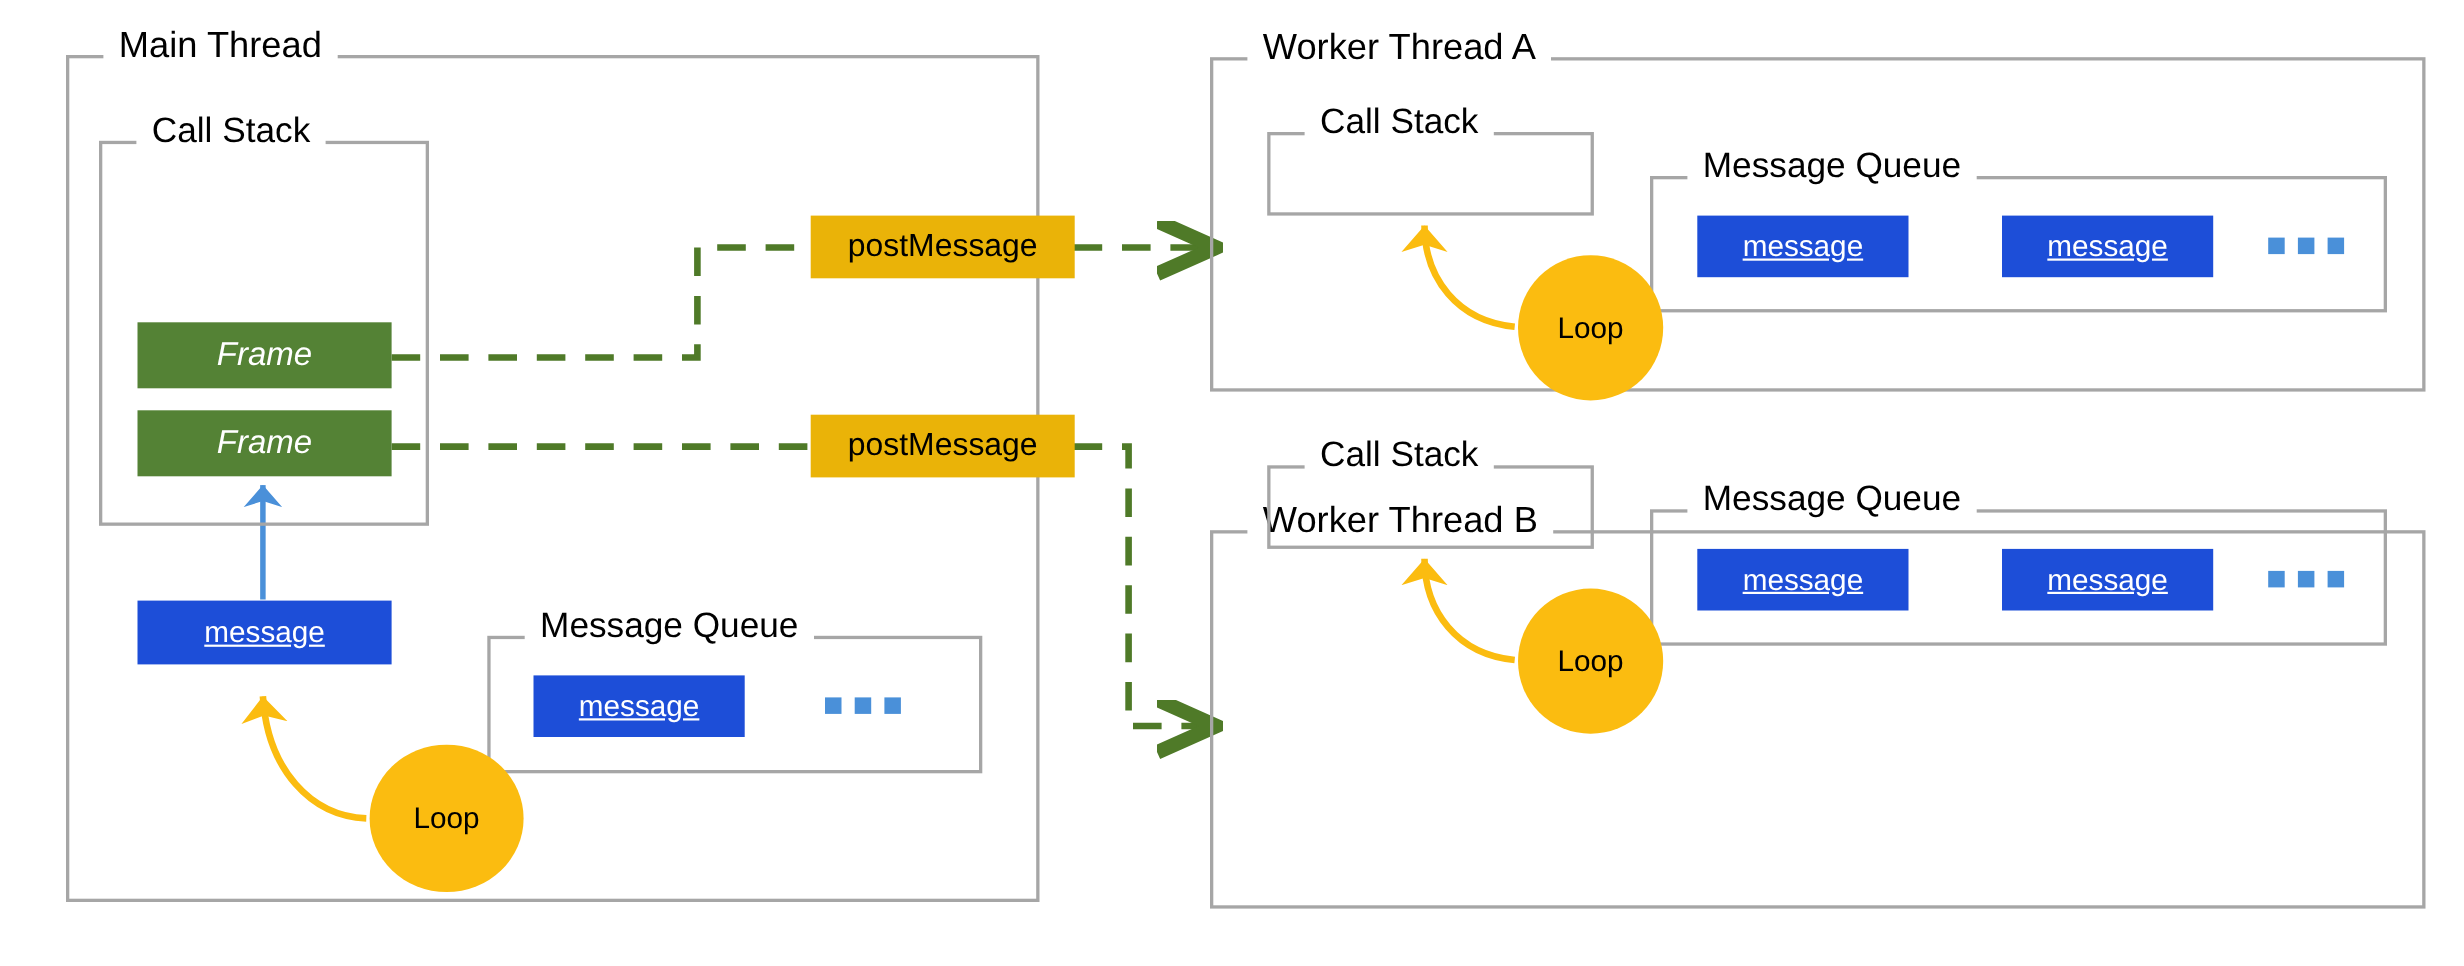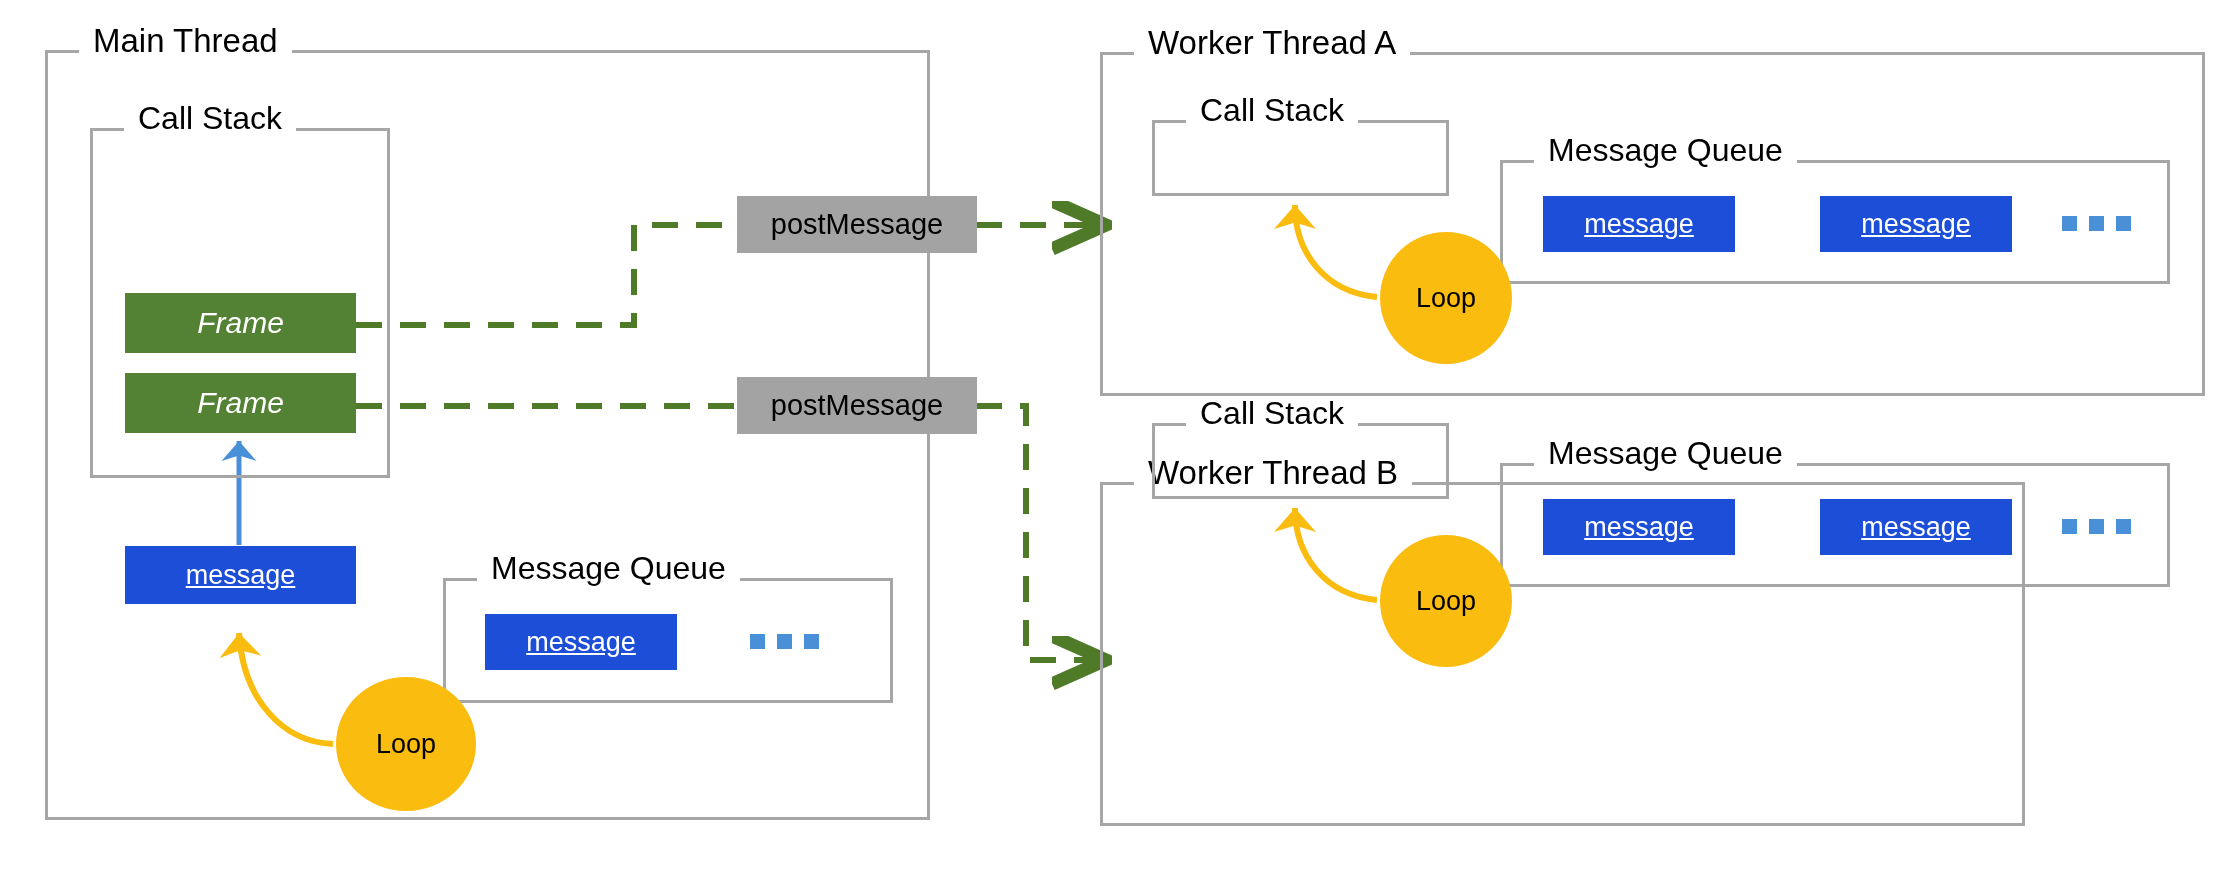--- a/index.html
+++ b/index.html
@@ -57,21 +57,21 @@
     background: #548235;
     font-size: 30px;
     font-style: italic;
   }
   .block.msg {
     background: #1d4ed8;
     font-size: 27px;
     text-decoration: underline;
   }
   .block.post {
-    background: #a3a3a3;
+    background: #eab308;
     color: #000000;
     font-size: 29px;
   }
 
   
   .dots {
     position: absolute;
     display: flex;
     gap: 12px;
     align-items: center;
@@ -131,21 +131,21 @@
 
     <path d="M 239 545 L 239 441" fill="none" stroke="#4a90d9" stroke-width="5" marker-end="url(#arrow-blue)"></path>
 
     <path d="M 333 744 C 283 742 243 700 239 633" fill="none" stroke="#fbbc10" stroke-width="6" marker-end="url(#arrow-yellow)"></path>
 
     <path d="M 1377 297 C 1325 292 1295 253 1295 205" fill="none" stroke="#fbbc10" stroke-width="6" marker-end="url(#arrow-yellow)"></path>
 
     <path d="M 1377 600 C 1325 595 1295 556 1295 508" fill="none" stroke="#fbbc10" stroke-width="6" marker-end="url(#arrow-yellow)"></path>
   </svg>
 
-  <div class="group" style="left:45px; top:50px; width:885px; height:770px;">
+  <div class="group" style="left:60px; top:50px; width:885px; height:770px;">
     <div class="g-border"></div>
     <div class="g-title title-lg">Main Thread</div>
   </div>
 
   <div class="group" style="left:90px; top:128px; width:300px; height:350px;">
     <div class="g-border"></div>
     <div class="g-title title-md">Call Stack</div>
   </div>
 
   <div class="block frame" style="left:125px; top:293px; width:231px; height:60px;">
@@ -180,21 +180,21 @@
   </div>
 
   <div class="block post" style="left:737px; top:196px; width:240px; height:57px;">
     <span>postMessage</span>
   </div>
 
   <div class="block post" style="left:737px; top:377px; width:240px; height:57px;">
     <span>postMessage</span>
   </div>
 
-  <div class="group" style="left:1100px; top:52px; width:1105px; height:344px;">
+  <div class="group" style="left:1100px; top:52px; width:1105px; height:304px;">
     <div class="g-border"></div>
     <div class="g-title title-lg">Worker Thread A</div>
   </div>
 
   <div class="group" style="left:1152px; top:120px; width:297px; height:76px;">
     <div class="g-border"></div>
     <div class="g-title title-md">Call Stack</div>
   </div>
 
   <div class="group" style="left:1500px; top:160px; width:670px; height:124px;">
@@ -213,21 +213,21 @@
   <div class="dots" style="left:2062px; top:216px;">
     <i></i>
     <i></i>
     <i></i>
   </div>
 
   <div class="loop" style="left:1380px; top:232px; width:132px; height:132px;">
     <span>Loop</span>
   </div>
 
-  <div class="group" style="left:1100px; top:482px; width:925px; height:344px;">
+  <div class="group" style="left:1100px; top:482px; width:1105px; height:344px;">
     <div class="g-border"></div>
     <div class="g-title title-lg">Worker Thread B</div>
   </div>
 
   <div class="group" style="left:1152px; top:423px; width:297px; height:76px; top:423px;">
     <div class="g-border"></div>
     <div class="g-title title-md">Call Stack</div>
   </div>
 
   <div class="group" style="left:1500px; top:463px; width:670px; height:124px;">

